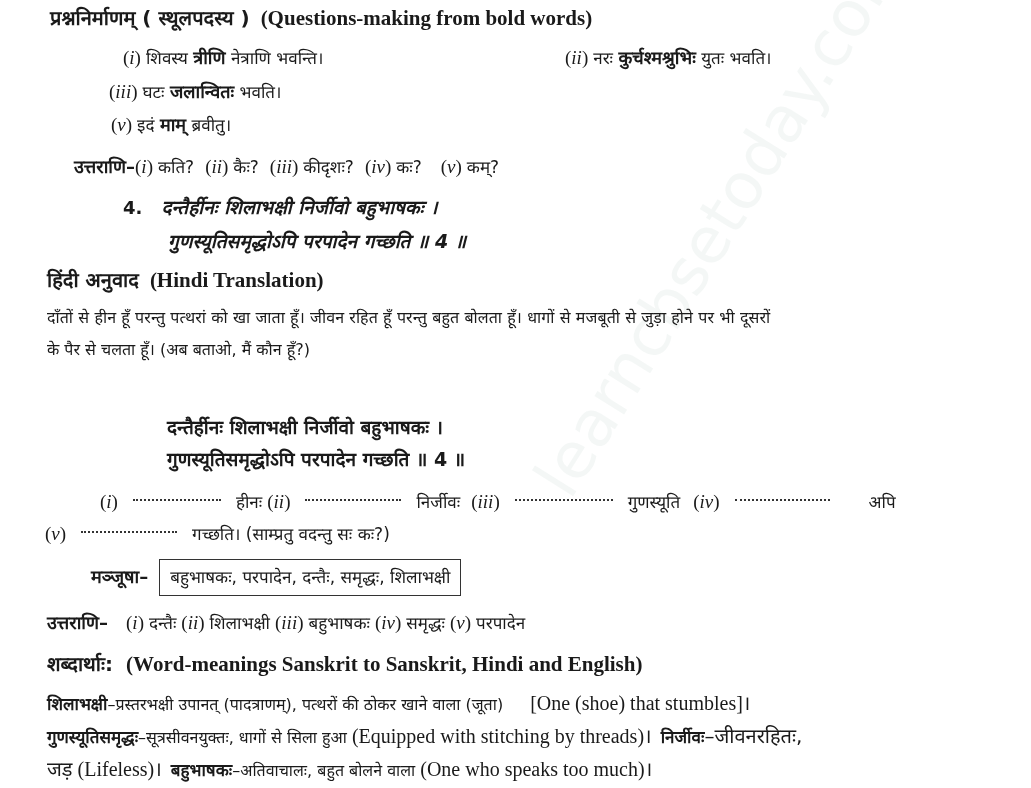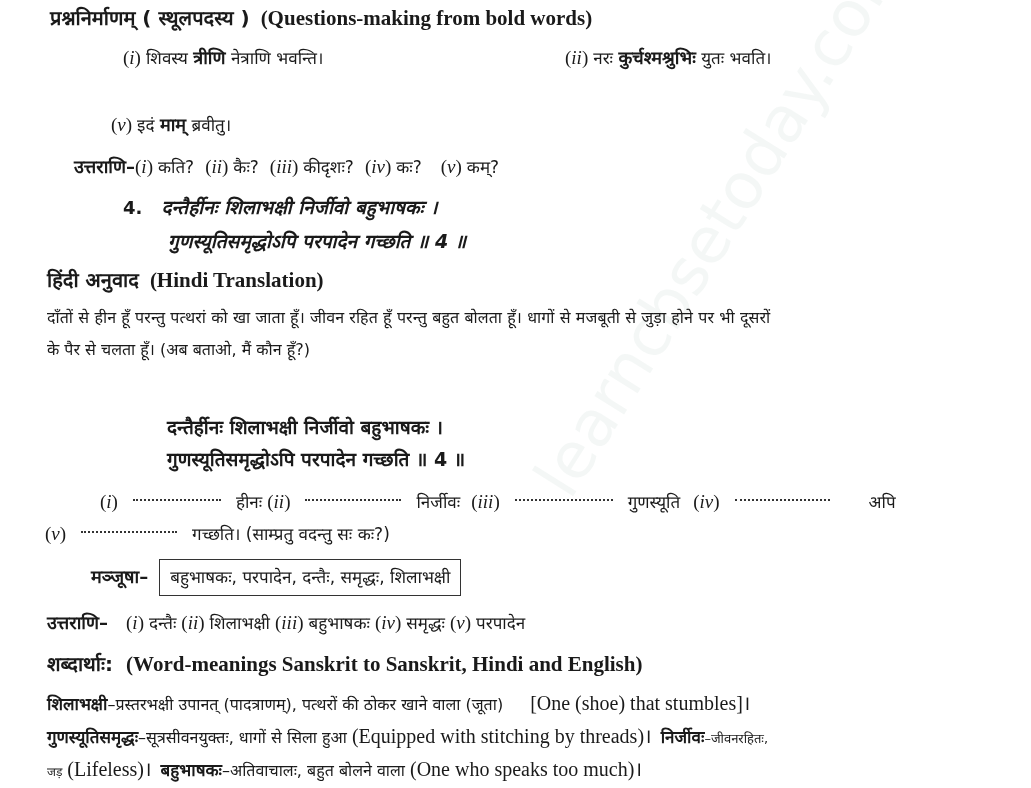--- a/index.html
+++ b/index.html
@@ -113,20 +113,24 @@
     <span class="en-head" style="margin-left:6px;">(Questions-making from bold words)</span>
   </div>
 
   <div class="line" style="left:123px; top:43px;">
     <span class="paren">(</span><span class="roman">i</span><span class="paren">)</span>
     <span class="dev">शिवस्य </span><span class="dev-b">त्रीणि</span><span class="dev"> नेत्राणि  भवन्ति।</span>
   </div>
   <div class="line" style="left:565px; top:43px;">
     <span class="paren">(</span><span class="roman">ii</span><span class="paren">)</span>
     <span class="dev">नरः </span><span class="dev-b">कुर्चश्मश्रुभिः</span><span class="dev"> युतः  भवति।</span>
+  </div>
+  <div class="line" style="left:109px; top:77px;">
+    <span class="paren">(</span><span class="roman">iii</span><span class="paren">)</span>
+    <span class="dev">घटः </span><span class="dev-b">जलान्वितः</span><span class="dev"> भवति।</span>
   </div>
   <div class="line" style="left:111px; top:110px;">
     <span class="paren">(</span><span class="roman">v</span><span class="paren">)</span>
     <span class="dev">इदं </span><span class="dev-b">माम्</span><span class="dev"> ब्रवीतु।</span>
   </div>
 
   <div class="line" style="left:74px; top:152px;">
     <span class="dev-b">उत्तराणि–</span><span class="paren">(</span><span class="roman">i</span><span class="paren">)</span> <span class="dev">कति?</span>
     <span class="gap" style="width:6px;"></span><span class="paren">(</span><span class="roman">ii</span><span class="paren">)</span> <span class="dev">कैः?</span>
     <span class="gap" style="width:6px;"></span><span class="paren">(</span><span class="roman">iii</span><span class="paren">)</span> <span class="dev">कीदृशः?</span>
@@ -198,22 +202,22 @@
     <span class="en-head" style="margin-left:8px;">(Word-meanings Sanskrit to Sanskrit, Hindi and English)</span>
   </div>
 
   <div class="line" style="left:47px; top:689px;">
     <span class="dev-b" style="font-size:17px;">शिलाभक्षी</span><span class="dev" style="font-size:16px;">–प्रस्तरभक्षी  उपानत्  (पादत्राणम्),  पत्थरों  की  ठोकर  खाने  वाला  (जूता)</span>
     <span class="en" style="margin-left:22px;">[One (shoe) that stumbles]।</span>
   </div>
   <div class="line" style="left:47px; top:722px;">
     <span class="dev-b" style="font-size:17px;">गुणस्यूतिसमृद्धः</span><span class="dev" style="font-size:16px;">–सूत्रसीवनयुक्तः, धागों से सिला हुआ</span>
     <span class="en">(Equipped with stitching by threads)।</span>
-    <span class="dev-b" style="font-size:17px; margin-left:4px;">निर्जीवः</span><span class="dev" style="font-size:13px;">–जीवनरहितः,</span>
+    <span class="dev-b" style="font-size:17px; margin-left:4px;">निर्जीवः</span><span class="dev" style="font-size:20px;">–जीवनरहितः,</span>
   </div>
   <div class="line" style="left:47px; top:755px;">
-    <span class="dev" style="font-size:12px;">जड़</span>
+    <span class="dev" style="font-size:20px;">जड़</span>
     <span class="en">(Lifeless)।</span>
     <span class="dev-b" style="font-size:17px; margin-left:4px;">बहुभाषकः</span><span class="dev" style="font-size:16px;">–अतिवाचालः, बहुत बोलने वाला</span>
     <span class="en">(One who speaks too much)।</span>
   </div>
 
 </div>
 
 </body></html>

